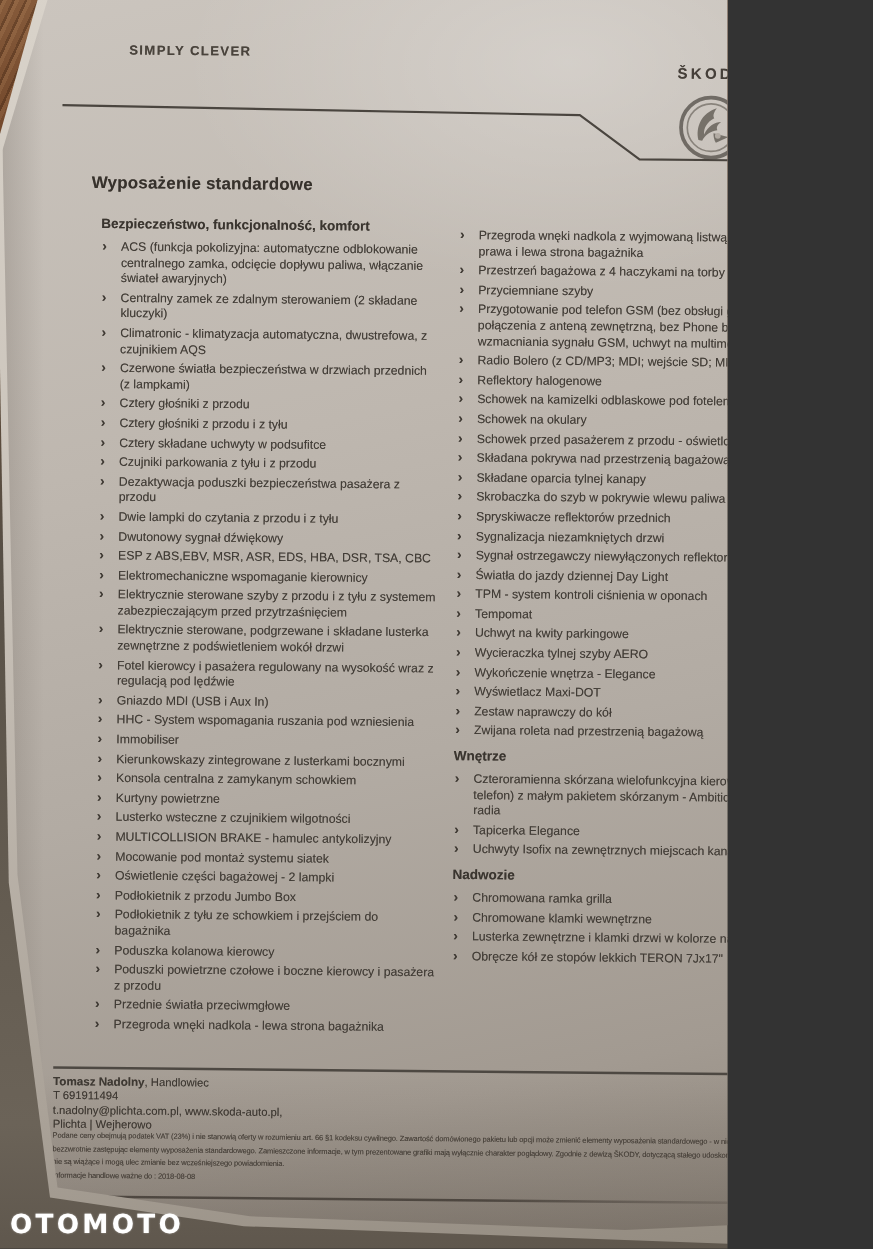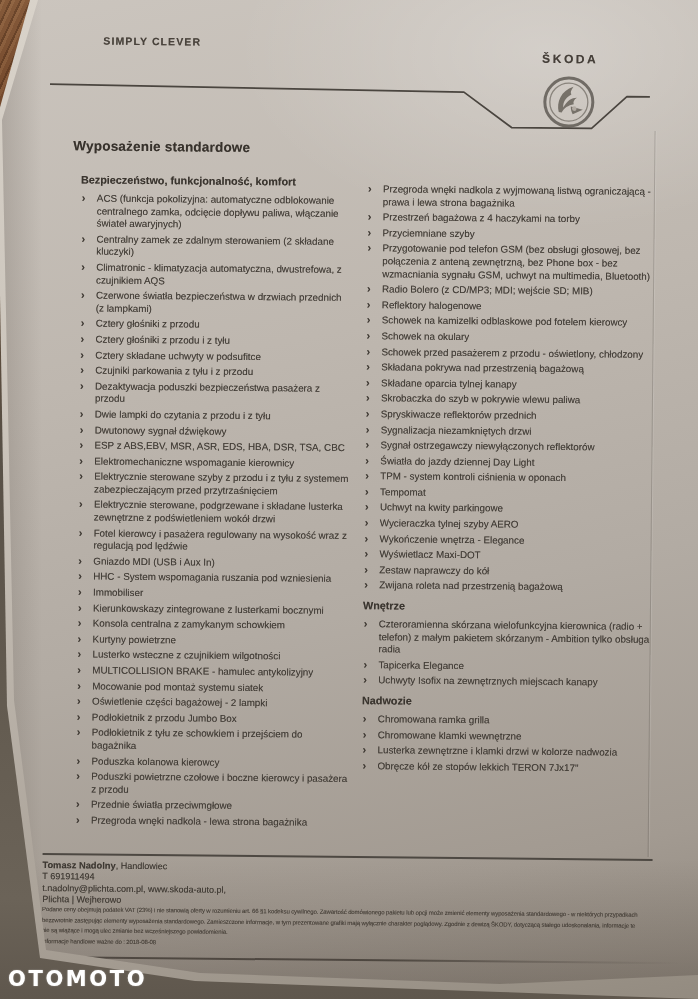--- a/index.html
+++ b/index.html
@@ -1,16 +1,16 @@
 <!DOCTYPE html>
 <html><head>
 <meta charset="utf-8">
 <style>
   html,body{margin:0;padding:0;background:#333;}
-  .stage{position:relative;width:698px;height:999px;overflow:hidden;
+  .stage{position:relative;width:582px;height:999px;overflow:hidden;
     font-family:"Liberation Sans",sans-serif;
     background:linear-gradient(to bottom,#855a3a 0%,#74492c 10%,#5e4631 22%,#585046 45%,#655d52 75%,#6b6358 90%,#5f574d 100%);}
   .woodgrain{position:absolute;left:0;top:0;width:160px;height:170px;
     background:repeating-linear-gradient(115deg,rgba(45,22,8,.28) 0 2px,rgba(255,205,150,.10) 2px 5px,rgba(0,0,0,0) 5px 9px);}
   .under-paper{position:absolute;inset:0;background:linear-gradient(168deg,#d9d3ca 0%,#c9c2b9 40%,#aaa298 80%,#938b80 100%);
     clip-path:polygon(30px 0px,698px 0px,698px 999px,500px 992px,195px 981px,40px 958px,7px 706px,-3px 118px);}
   .paper{position:absolute;inset:0;
     background:linear-gradient(168deg,#cbc5be 0%,#beb7af 35%,#b2aba3 60%,#a29a91 85%,#8f877d 100%);
     clip-path:polygon(38px 0px,698px 0px,698px 975px,500px 984px,200px 973px,46px 950px,14px 700px,2px 120px);}
   .paper::before{content:"";position:absolute;inset:0;pointer-events:none;

